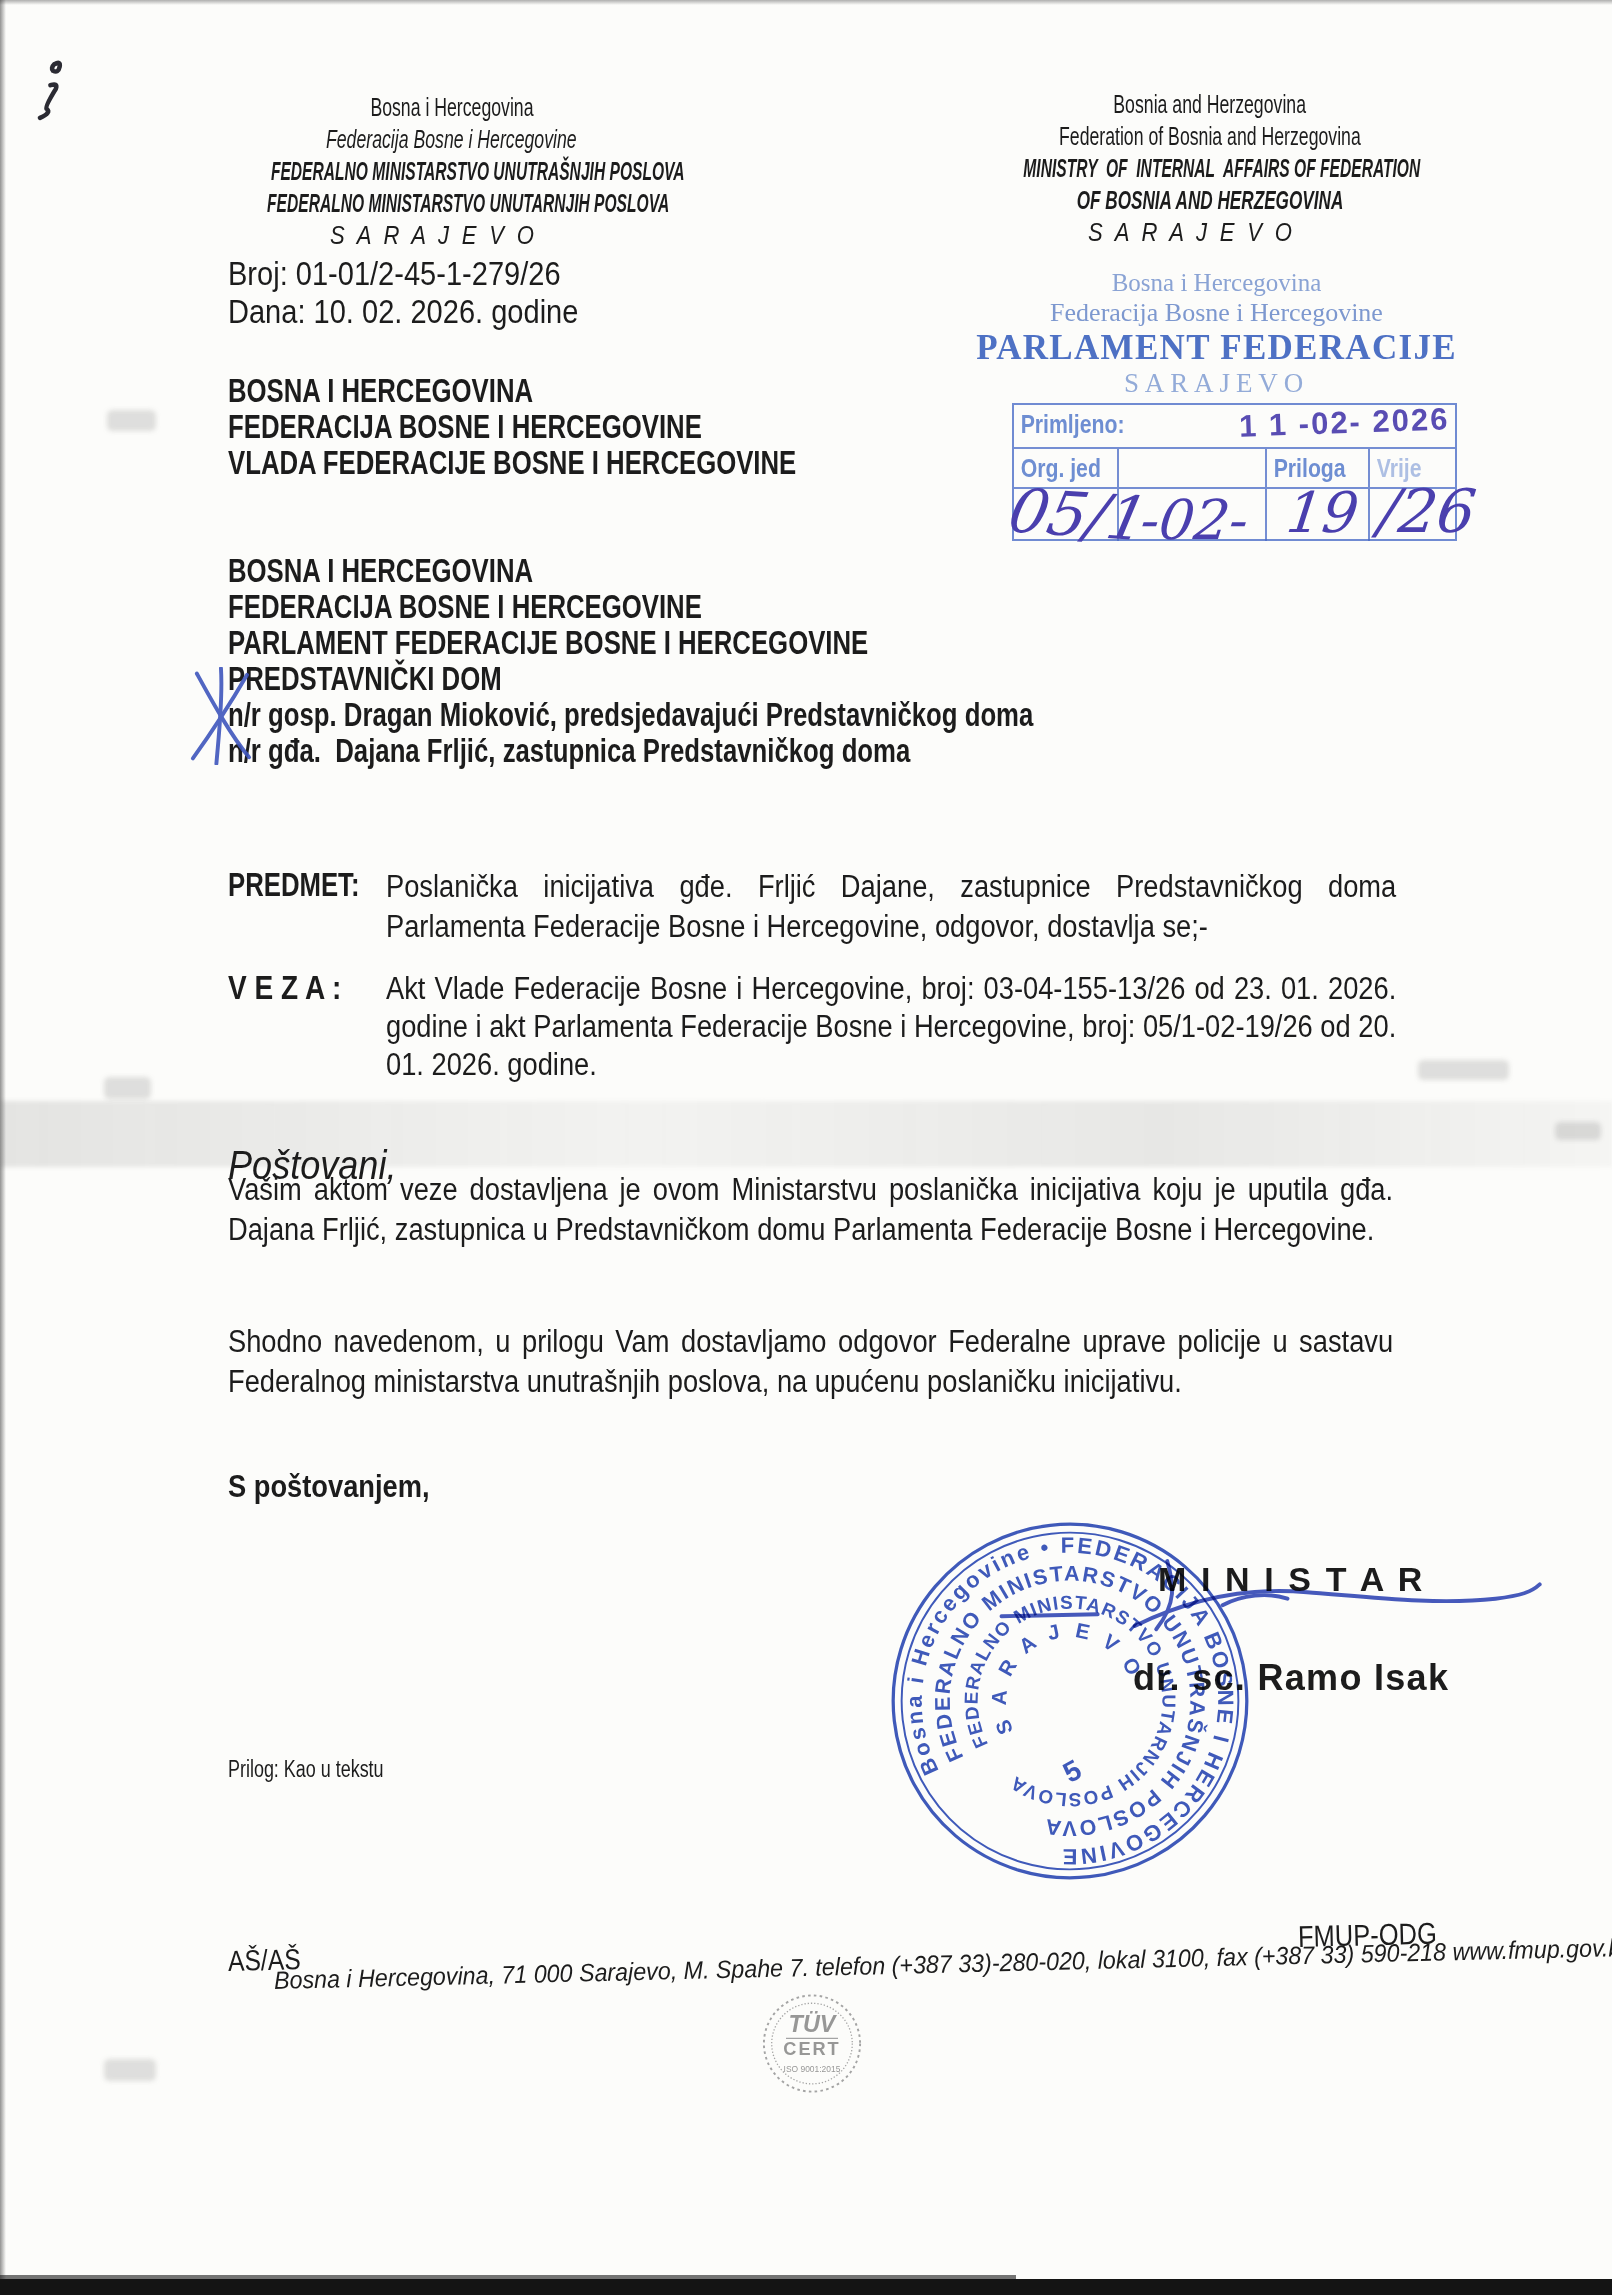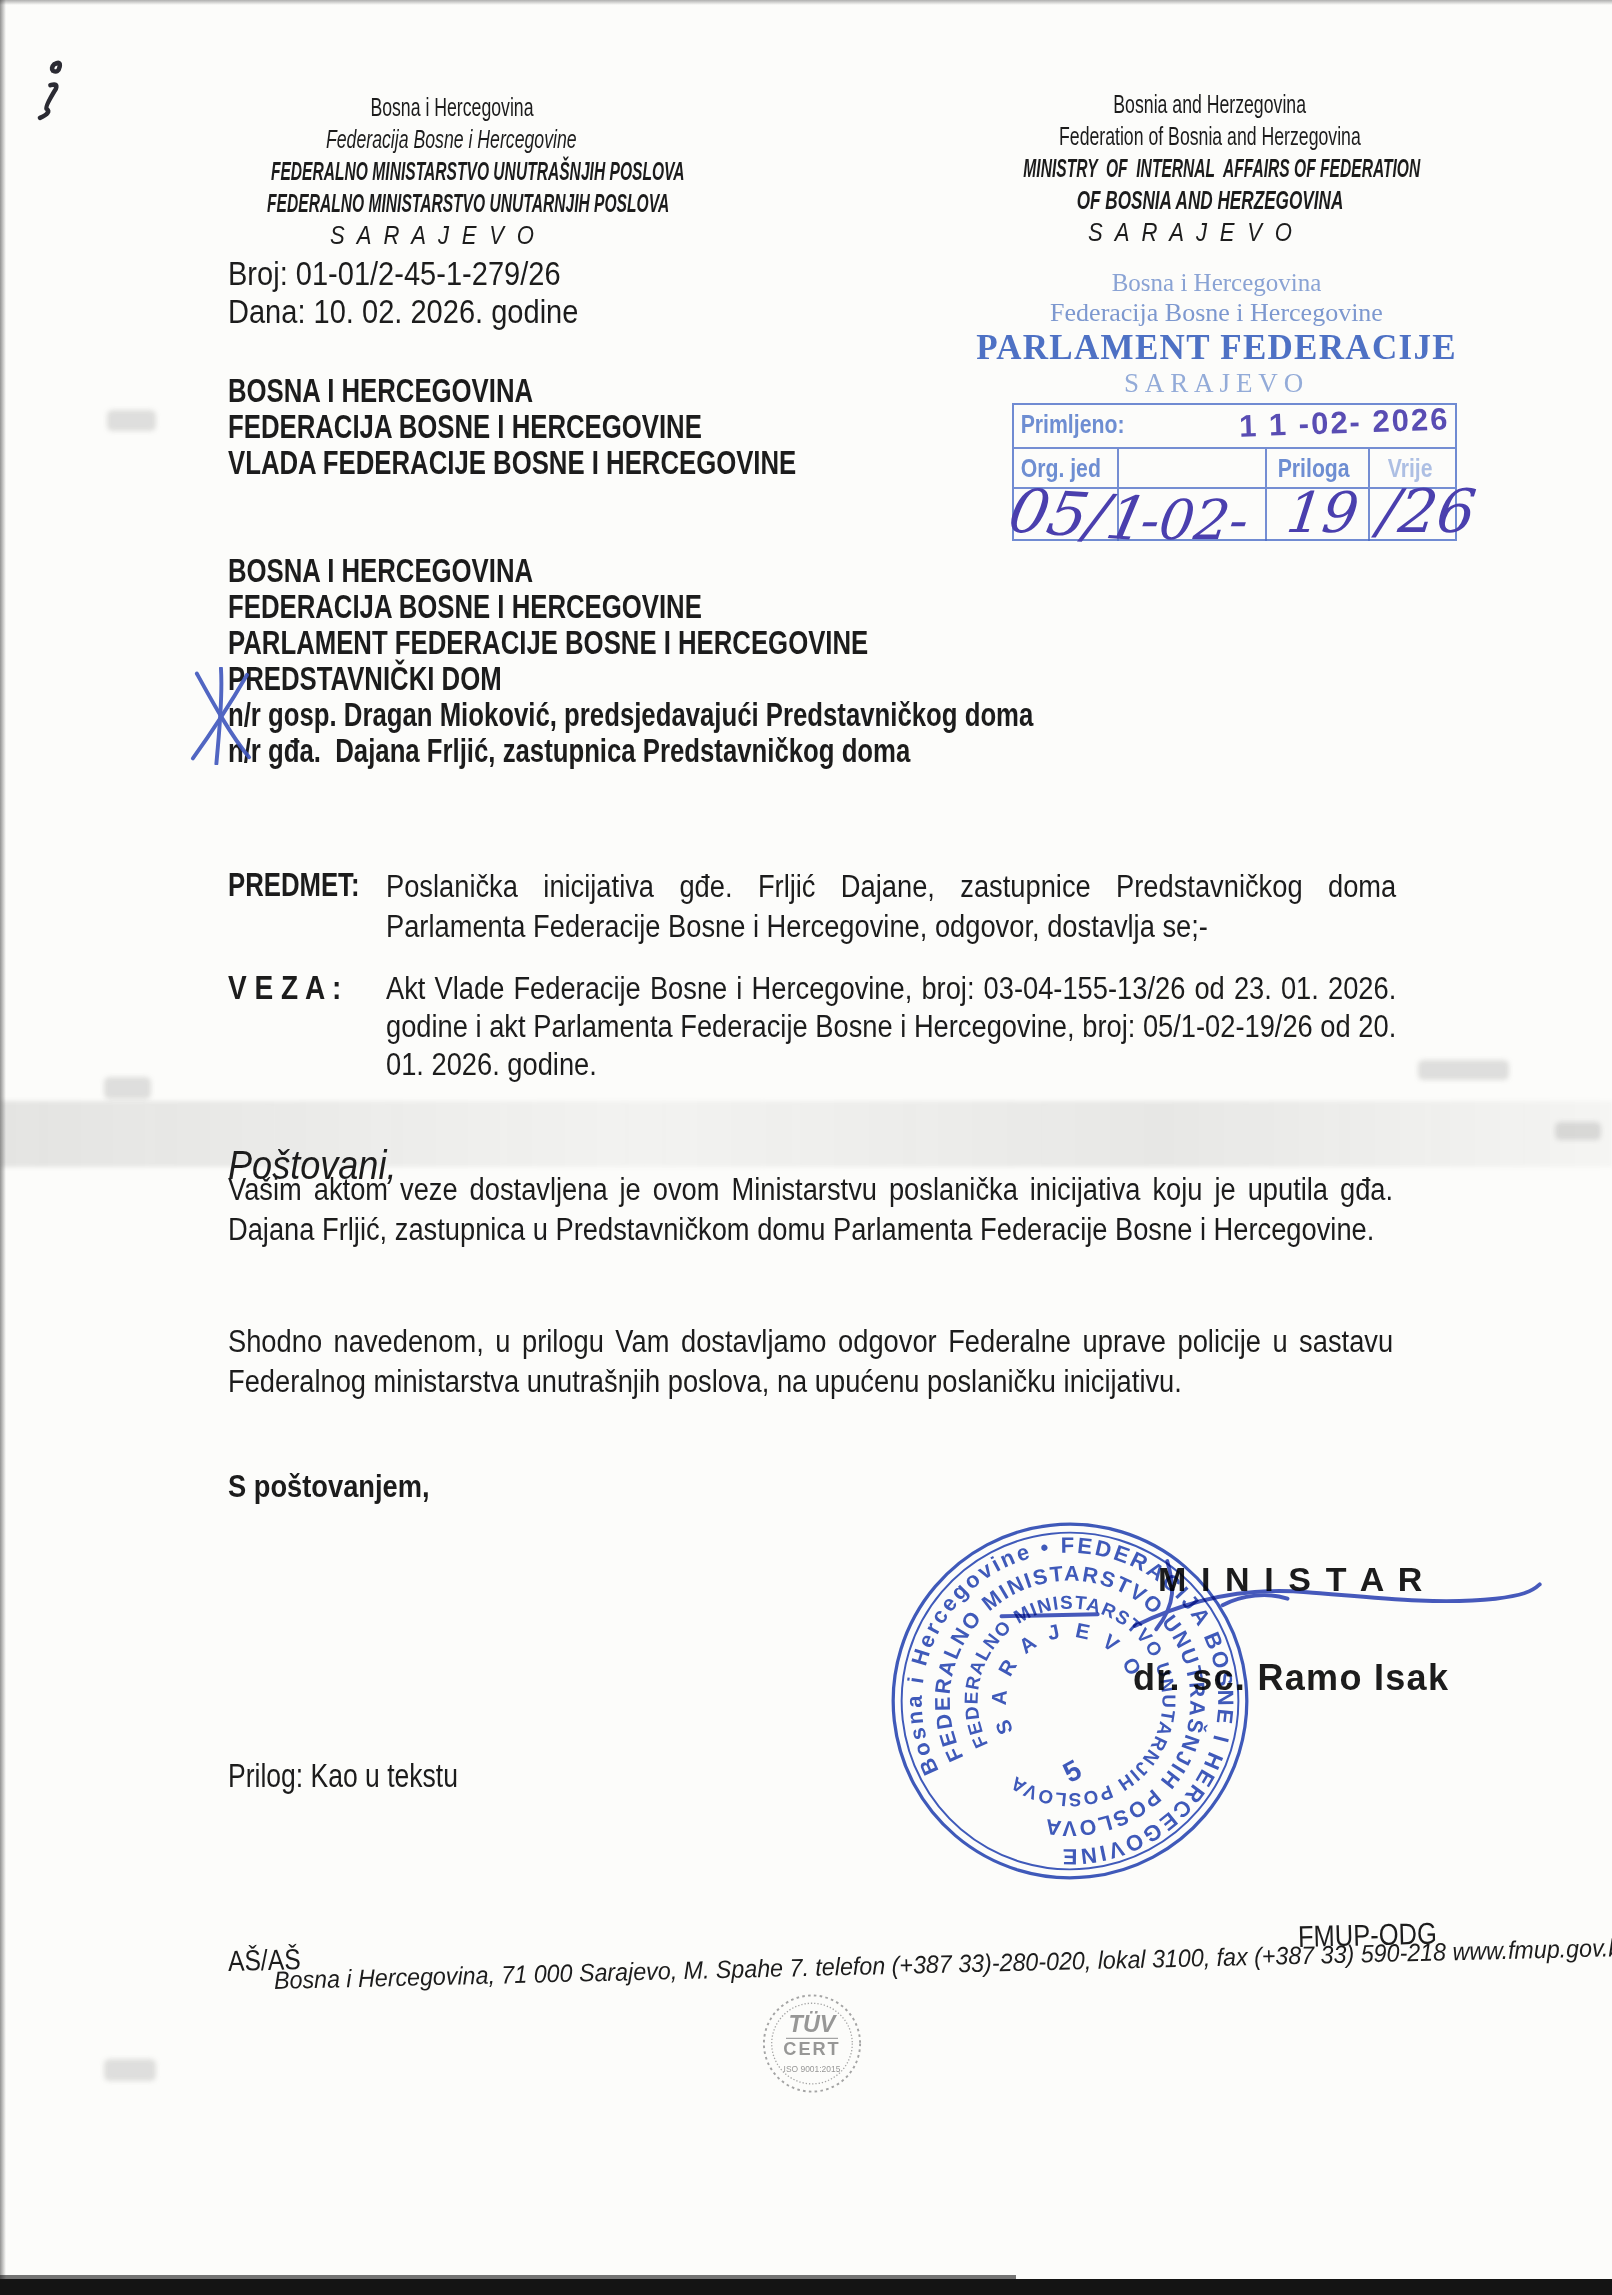--- a/index.html
+++ b/index.html
@@ -25,21 +25,21 @@
         filter:blur(2px);}
   .smudge{background:rgba(90,90,90,.18);filter:blur(2.6px);border-radius:5.2px;}
   .edgeL{left:0;top:0;width:5.9px;height:100%;background:linear-gradient(90deg,rgba(60,60,60,.55),rgba(60,60,60,0));}
   .edgeT{left:0;top:0;width:100%;height:4.6px;background:linear-gradient(rgba(60,60,60,.4),rgba(60,60,60,0));}
   .edgeB1{left:0;bottom:0;width:100%;height:15.6px;background:#141414;}
   .edgeB2{left:0;bottom:14.3px;width:63%;height:5.9px;background:rgba(25,25,25,.6);}
   
   .rtable{left:1012px;top:403px;width:445px;height:138px;border:2.6px solid rgba(72,106,198,.78);
           box-sizing:border-box;color:#6e8ed2;}
   .rrow1{position:relative;height:42px;border-bottom:2px solid rgba(72,106,198,.75);}
-  .rrow2{position:relative;height:38px;border-bottom:2px solid rgba(72,106,198,.75);display:flex;text-align:center;}
+  .rrow2{position:relative;height:38px;border-bottom:2px solid rgba(72,106,198,.75);display:flex;}
   .rrow3{position:relative;height:52px;display:flex;}
   .rcell{box-sizing:border-box;border-right:2px solid rgba(72,106,198,.75);position:relative;}
   .rcell:last-child{border-right:none;}
   .c1{width:105px;} .c2{width:148px;} .c3{width:103px;} .c4{width:82px;}
   .rlabel{font-weight:bold;font-size:25px;padding:5.2px 0 0 7.8px;}
   .hand{font-family:"DejaVu Serif",serif;font-style:italic;color:#4a3fae;position:absolute;
         transform:skewX(-7deg);line-height:1;}
   .pstamp{left:950px;top:268px;width:533px;text-align:center;
           font-family:"Liberation Serif",serif;}
   .tuv{left:760px;top:1990px;opacity:.8;}
@@ -205,21 +205,21 @@
           <textPath href="#rInner">FEDERALNO MINISTARSTVO UNUTARNJIH POSLOVA</textPath>
         </text>
         <text font-size="32" font-weight="bold" letter-spacing="6">
           <textPath href="#rCity">S A R A J E V O</textPath>
         </text>
         <text x="300" y="472" font-size="44" font-weight="bold">5</text>
       </g>
     </g>
   </svg>
 
-  <div class="abs" style="left:228px;top:1756px;font-size:34px;">
+  <div class="abs" style="left:228px;top:1756px;font-size:23px;">
     <span class="nw sx78">Prilog: Kao u tekstu</span>
   </div>
 
   <div class="abs footrot" style="left:228px;top:1945px;font-size:29px;">
     <span class="nw sx85">AŠ/AŠ</span>
   </div>
   <div class="abs footrot" style="left:1298px;top:1920px;font-size:30px;">
     <span class="nw sx85">FMUP-ODG</span>
   </div>
   <div class="abs i footrot" style="left:274px;top:1966px;width:1275px;font-size:25px;">

